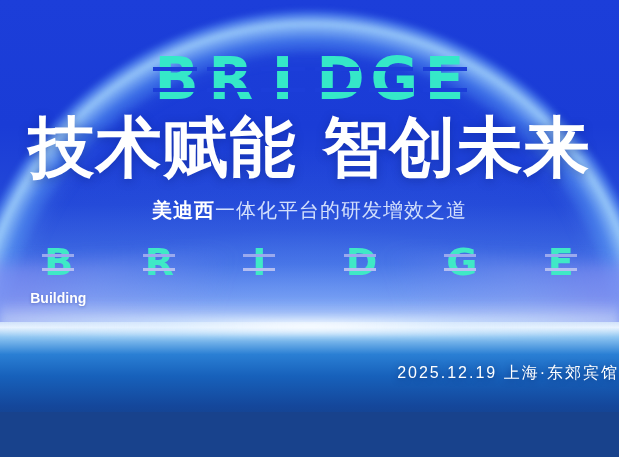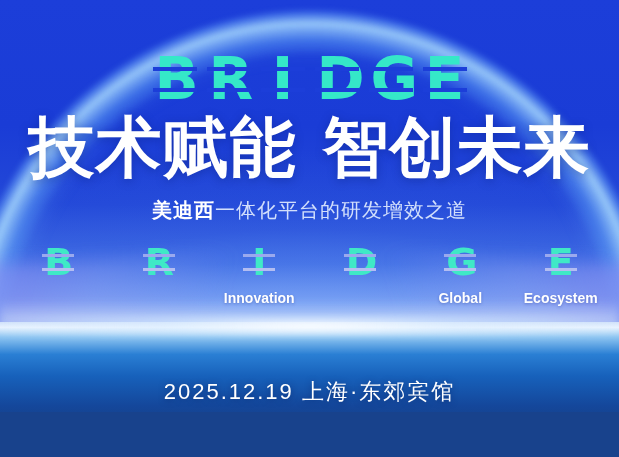--- a/index.html
+++ b/index.html
@@ -272,25 +272,25 @@
     font-weight: 600;
     line-height: 18px;
     color: #ffffff;
     text-shadow: 0 1px 3px rgba(40,60,150,0.40);
   }
 
   
   .datebar {
     position: absolute;
     left: 0;
-    top: 377px;
-    width: 619px;
-    text-align: center;
+    top: 358px;
+    width: 619px;
+    text-align: right;
     color: #ffffff;
-    font-size: 22px;
+    font-size: 16px;
     line-height: 30px;
     letter-spacing: 2px;
     white-space: nowrap;
     text-shadow: 0 1px 6px rgba(5,25,90,0.55);
   }
 </style>
 </head>
 <body>
 
 <div class="poster">
@@ -340,63 +340,61 @@
     <div class="subtitle"><span class="brand">美迪西</span><span class="tail">一体化平台的研发增效之道</span></div>
 
     <div class="acronyms">
 
       <div class="acro-item">
         <span class="acro-letter">
           <span class="glyph">B</span>
           <span class="cut cut-a" style="background: rgb(154, 169, 238);"></span>
           <span class="cut cut-b" style="background: rgb(179, 189, 241);"></span>
         </span>
+        <span class="acro-label">Building</span>
       </div>
 
       <div class="acro-item">
         <span class="acro-letter">
           <span class="glyph">R</span>
           <span class="cut cut-a" style="background: rgb(154, 169, 238);"></span>
           <span class="cut cut-b" style="background: rgb(179, 189, 241);"></span>
         </span>
       </div>
 
       <div class="acro-item">
         <span class="acro-letter">
           <span class="glyph">I</span>
           <span class="cut cut-a" style="background: rgb(154, 169, 238);"></span>
           <span class="cut cut-b" style="background: rgb(179, 189, 241);"></span>
         </span>
-        <span class="acro-label">Innovation</span>
       </div>
 
       <div class="acro-item">
         <span class="acro-letter">
           <span class="glyph">D</span>
           <span class="cut cut-a" style="background: rgb(154, 169, 238);"></span>
           <span class="cut cut-b" style="background: rgb(179, 189, 241);"></span>
         </span>
       </div>
 
       <div class="acro-item">
         <span class="acro-letter">
           <span class="glyph">G</span>
           <span class="cut cut-a" style="background: rgb(154, 169, 238);"></span>
           <span class="cut cut-b" style="background: rgb(179, 189, 241);"></span>
         </span>
-        <span class="acro-label">Global</span>
       </div>
 
       <div class="acro-item">
         <span class="acro-letter">
           <span class="glyph">E</span>
           <span class="cut cut-a" style="background: rgb(154, 169, 238);"></span>
           <span class="cut cut-b" style="background: rgb(179, 189, 241);"></span>
         </span>
-        <span class="acro-label">Ecosystem</span>
       </div>
 
     </div>
 
     <div class="datebar">2025.12.19 上海·东郊宾馆</div>
 
   </div>
 </div>
 
 </body></html>

